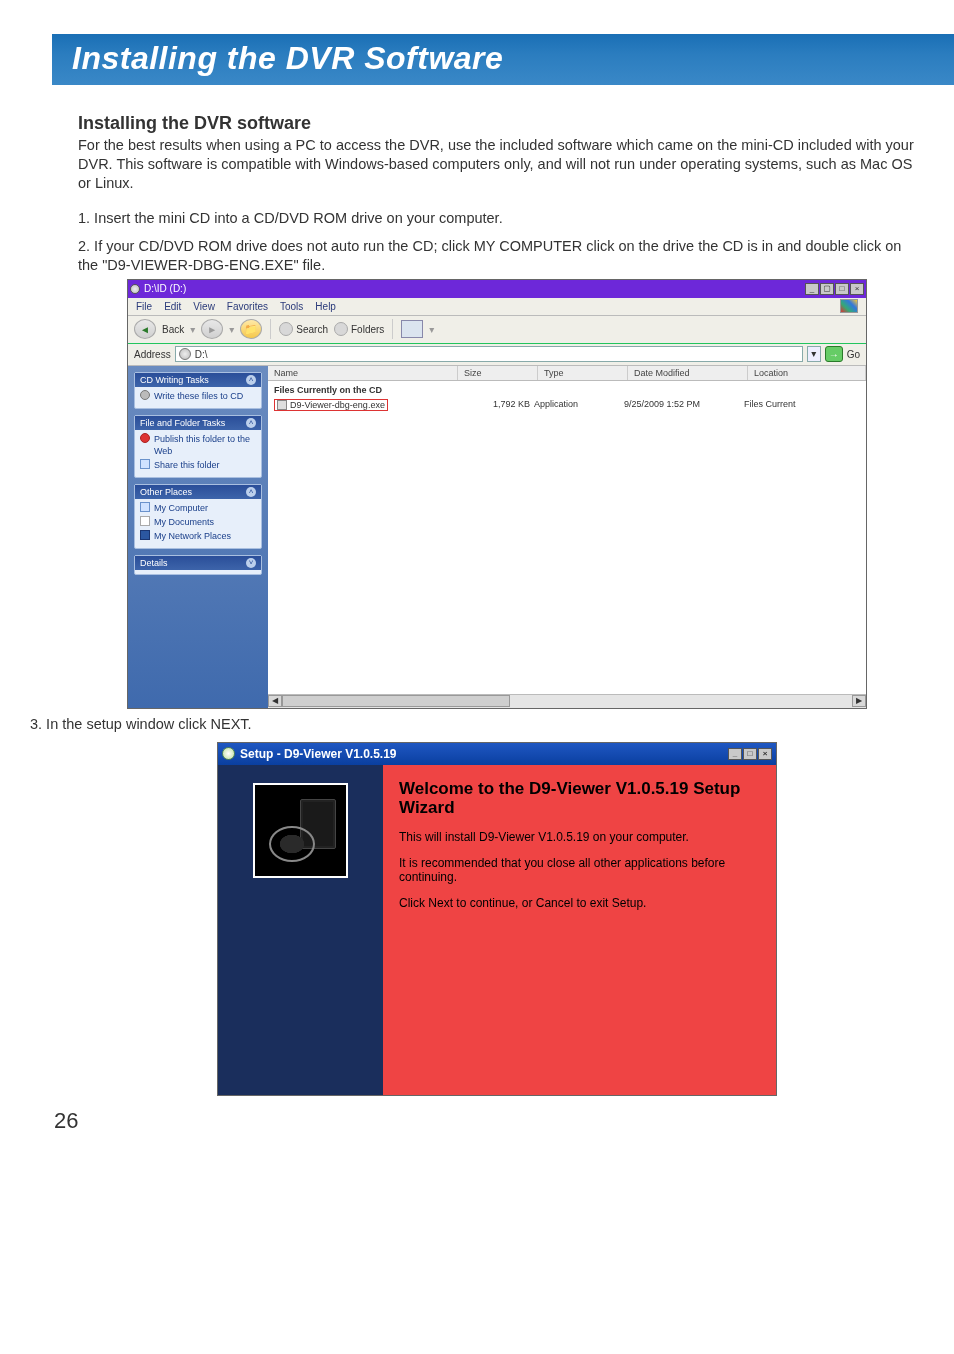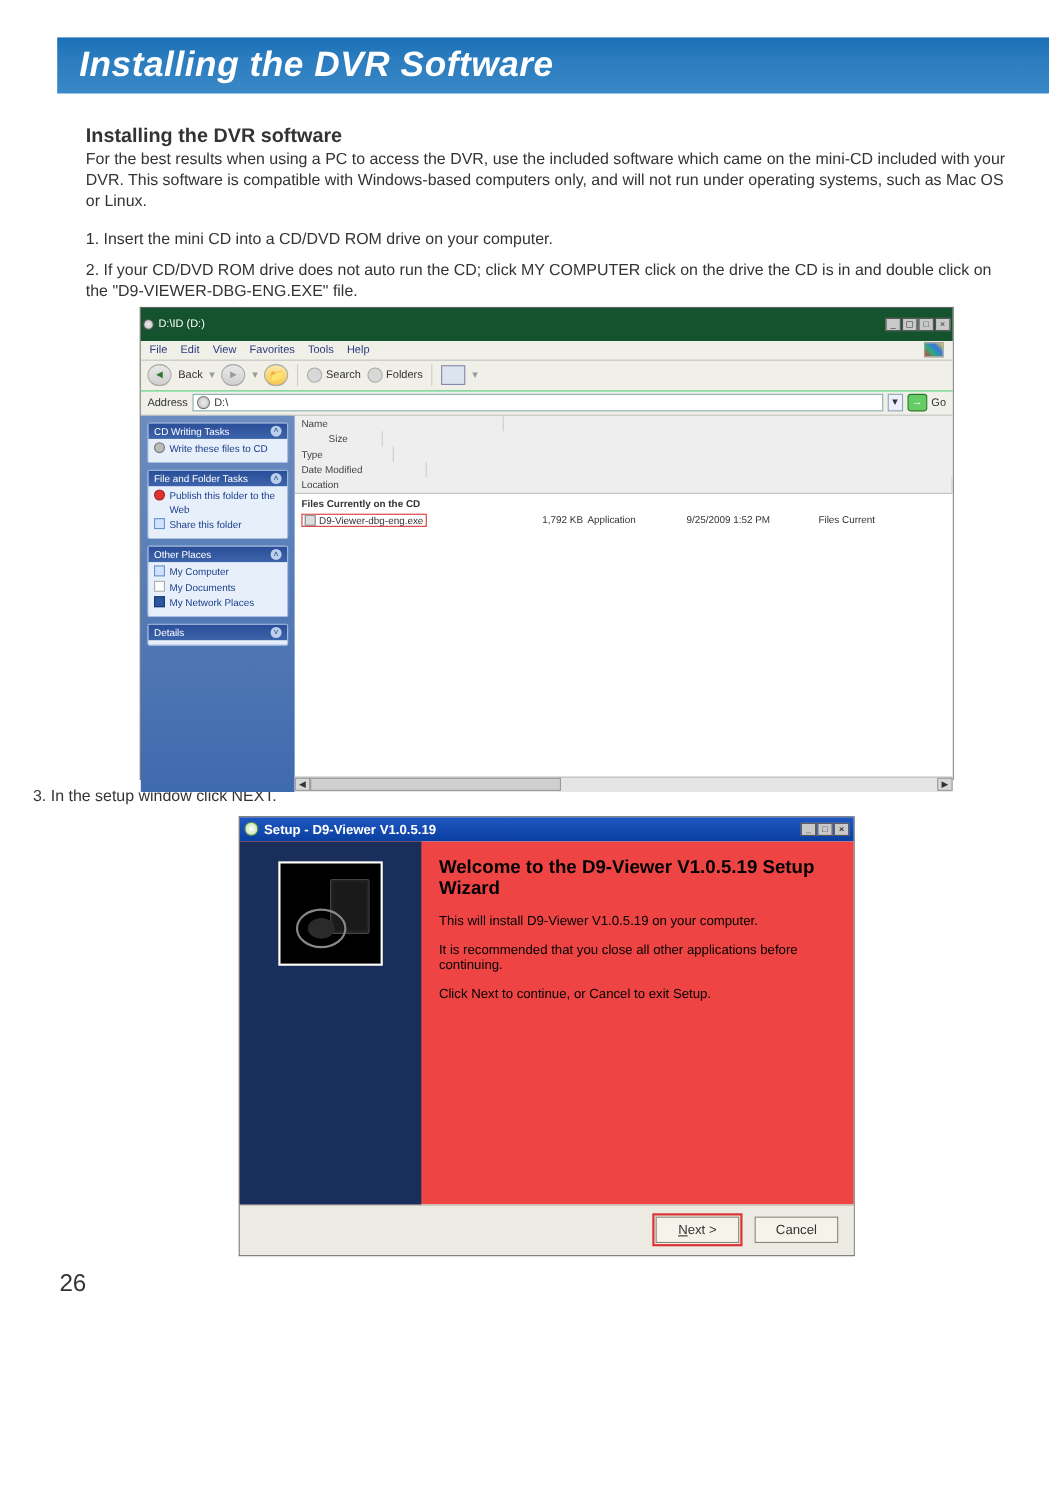--- a/index.html
+++ b/index.html
@@ -25,21 +25,21 @@
   .page-num { font-size: 22px; margin: 12px 0 0 54px; color: #333; }
 
   
   .explorer {
     width: 740px; height: 430px; margin: 4px auto 6px auto;
     border: 1px solid #666; background: #fff;
     font-family: Tahoma, Arial, sans-serif; font-size: 10px; color: #333;
     position: relative;
   }
   .exp-titlebar {
-    background: #14532d; height: 30px; display: flex; align-items: center;
+    background: #6d28d9; height: 18px; display: flex; align-items: center;
     justify-content: space-between; padding: 0 2px; color: #fff;
   }
   .exp-title { display: flex; align-items: center; gap: 4px; font-size: 10px; }
   .exp-title .cdicon { width: 10px; height: 10px; border-radius: 50%; background: radial-gradient(#eee,#bbb); border:1px solid #555;}
   .winbtns { display:flex; gap:1px; }
   .winbtns span { width:14px; height:12px; background:#c9c9c9; border:1px solid #555; font-size:8px; line-height:10px; text-align:center; color:#333; }
   .exp-menubar {
     background:#f0efe8; height:18px; border-bottom:1px solid #bbb;
     display:flex; align-items:center; gap:12px; padding:0 8px; font-size:10px; color:#2a3a7a;
   }
@@ -77,23 +77,23 @@
   .side-panel ul{list-style:none;margin:3px 0 0;padding:0 5px;}
   .side-panel li{display:flex;align-items:flex-start;gap:4px;color:#1a3f8a;font-size:9px;line-height:12px;margin:2px 0;}
   .li-icon{width:10px;height:10px;flex-shrink:0;}
   .ic-cd{border-radius:50%;background:#bbb;border:1px solid #777;}
   .ic-globe{border-radius:50%;background:#d33;border:1px solid #a22;}
   .ic-folder{background:#cfe2ff;border:1px solid #6a92cb;}
   .ic-pc{background:#cfe2ff;border:1px solid #6a92cb;}
   .ic-doc{background:#fff;border:1px solid #aaa;}
   .ic-net{background:#2b57a0;border:1px solid #1a3570;}
   .exp-main{flex:1; display:flex; flex-direction:column;}
-  .col-head{display:flex;background:#eee;border-bottom:1px solid #bbb;font-size:9px;color:#444;flex-direction:column;}
+  .col-head{display:flex;background:#eee;border-bottom:1px solid #bbb;font-size:9px;color:#444;}
   .col-head span{padding:2px 6px;border-right:1px solid #ccc;}
-  .cn{width:190px;} .cs{width:80px;text-align:center;} .ct{width:90px;} .cm{width:120px;} .cl{flex:1;}
+  .cn{width:190px;} .cs{width:80px;text-align:left;} .ct{width:90px;} .cm{width:120px;} .cl{flex:1;}
   .file-area{flex:1;background:#fff;padding:2px 6px;position:relative;}
   .grp-label{font-size:9px;font-weight:bold;color:#333;margin:2px 0 4px;}
   .file-row{display:flex;font-size:9px;color:#333;}
   .file-row .fn{width:180px;}
   .file-row .fn .hl{border:1px solid #d33;padding:0 2px;display:inline-flex;align-items:center;gap:3px;}
   .file-row .fn .appicon{width:10px;height:10px;background:#dedede;border:1px solid #888;}
   .file-row .fs{width:80px;text-align:right;padding-right:4px;}
   .file-row .ft{width:90px;}
   .file-row .fm{width:120px;}
   .file-row .fl{flex:1;}
@@ -306,22 +306,18 @@
         <div class="wiz-art">
           <div class="art-box"></div>
         </div>
         <div class="wiz-text">
           <h2>Welcome to the D9-Viewer V1.0.5.19 Setup Wizard</h2>
           <p>This will install D9-Viewer V1.0.5.19 on your computer.</p>
           <p>It is recommended that you close all other applications before continuing.</p>
           <p>Click Next to continue, or Cancel to exit Setup.</p>
         </div>
       </div>
-      <div class="wiz-foot">
-        <div class="wiz-btn primary"><span class="ul">N</span><span>ext &gt;</span></div>
-        <div class="wiz-btn">Cancel</div>
-      </div>
     </div>
 
   </div>
 
   <div class="page-num">26</div>
 </div>
 
 </body></html>

